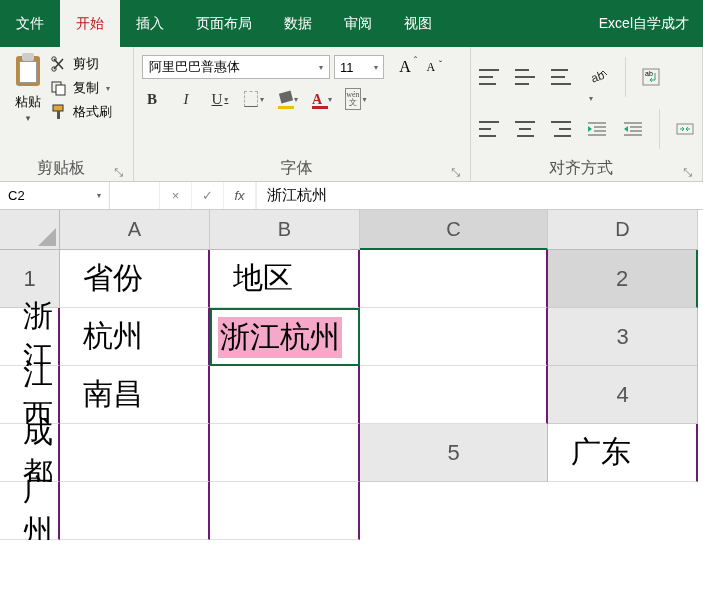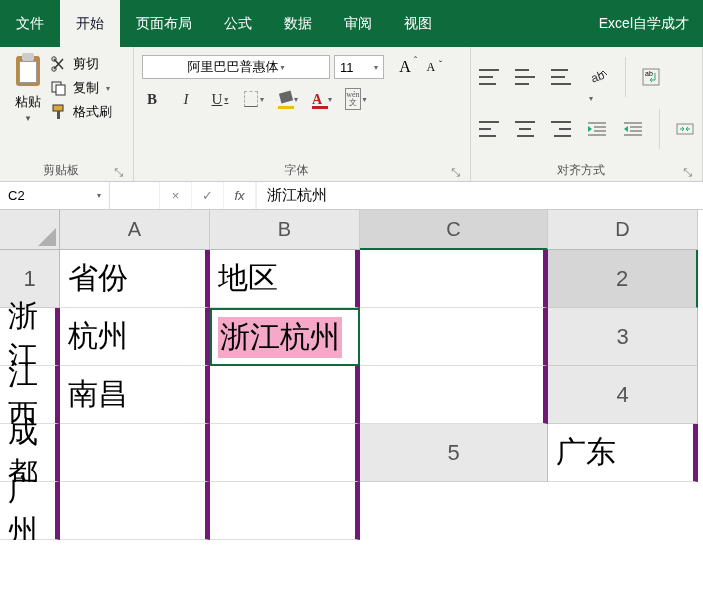--- a/index.html
+++ b/index.html
@@ -1,45 +1,45 @@
 <!DOCTYPE html>
 <html><head>
 <meta charset="utf-8">
 <style>
 * { box-sizing: border-box; margin: 0; padding: 0; }
 body { font-family: "Microsoft YaHei", sans-serif; font-size: 12px; background: #fff; width: 703px; overflow: hidden; }
 
 
 .tabs { background: #0e6b3c; display: flex; height: 47px; align-items: stretch; }
 .tab { color: #fff; padding: 0 16px; display: flex; align-items: center; font-size: 14px; cursor: pointer; }
-.tab.active { background: #f2f2ef; color: #0f172a; }
+.tab.active { background: #f2f2ef; color: #b91c1c; }
 .right-link { margin-left: auto; color: #fff; padding: 0 14px; display: flex; align-items: center; font-size: 14px; }
 
 
 .ribbon { background: #f2f2ef; border-bottom: 1px solid #ccc; display: flex; height: 135px; }
 .ribbon-group { border-right: 1px solid #d6d6d6; display: flex; flex-direction: column; padding: 4px 8px 2px 8px; }
 .ribbon-group-body { flex: 1; display: flex; }
-.ribbon-group-label { text-align: center; font-size: 12px; color: #555; padding-top: 2px; }
+.ribbon-group-label { text-align: center; font-size: 16px; color: #555; padding-top: 2px; }
 
 
 .paste-btn { display: flex; flex-direction: column; align-items: center; padding: 2px 4px; cursor: pointer; }
 .paste-icon { width: 32px; height: 38px; position: relative; margin-bottom: 2px; }
 .clipboard-back { position: absolute; left: 4px; top: 3px; width: 24px; height: 30px; background: #b88a4a; border-radius: 3px; }
 .clipboard-paper { position: absolute; left: 7px; top: 8px; width: 18px; height: 22px; background: #fff; border: 1px solid #999; }
 .clipboard-clip { position: absolute; left: 10px; top: 0; width: 12px; height: 8px; background: #ccc; border-radius: 2px; }
 .paste-text { font-size: 13px; }
 .paste-arrow { font-size: 9px; color: #555; margin-top: 2px; }
 .clip-small { display: flex; flex-direction: column; gap: 6px; margin-left: 2px; padding-top: 4px; }
 .clip-item { display: flex; align-items: center; gap: 5px; cursor: pointer; font-size: 13px; }
 .scissors-icon, .copy-icon, .brush-icon { width: 18px; height: 16px; display: inline-block; }
 
 
 .font-group-body { flex-direction: column; gap: 10px; padding-top: 4px; }
 .font-row1 { display: flex; align-items: center; gap: 4px; }
-.font-select { width: 188px; height: 24px; border: 1px solid #b5b5b5; background: #fff; display: flex; align-items: center; padding: 0 6px; justify-content: center; cursor: pointer; font-size: 13px; }
+.font-select { width: 188px; height: 24px; border: 1px solid #b5b5b5; background: #fff; display: flex; align-items: center; padding: 0 6px; justify-content: space-between; cursor: pointer; font-size: 13px; }
 .size-select { width: 50px; height: 24px; border: 1px solid #b5b5b5; background: #fff; display: flex; align-items: center; padding: 0 5px; justify-content: space-between; cursor: pointer; font-size: 13px; }
 .size-btns { display: flex; gap: 4px; margin-left: 6px; }
 .size-btn { width: 22px; height: 22px; display: flex; align-items: center; justify-content: center; cursor: pointer; position: relative; font-family: "Times New Roman", serif; }
 .font-row2 { display: flex; align-items: center; gap: 14px; }
 .fmt-btn { width: 20px; height: 20px; display: flex; align-items: center; justify-content: center; cursor: pointer; font-size: 15px; font-family: "Times New Roman", serif; color: #333; position: relative; }
 .dd { font-size: 8px; color: #666; margin-left: 2px; }
 .border-icon { width: 16px; height: 16px; border: 1px solid #666; border-top: 1px dashed #aaa; border-right: 1px dashed #aaa; border-left: 1px dashed #aaa; }
 .fill-icon { width: 16px; height: 14px; position: relative; }
 .fill-bucket { width: 12px; height: 10px; background: #666; transform: rotate(-15deg); position: absolute; top: 0; left: 2px; }
 .fill-bar { position: absolute; bottom: -3px; left: 0; width: 16px; height: 3px; background: #f0c000; }
@@ -70,32 +70,32 @@
 .fb-input { flex: 1; display: flex; align-items: center; padding: 0 10px; font-size: 15px; }
 
 
 .grid { display: grid; grid-template-columns: 60px 150px 150px 188px 150px; font-size: 28px; }
 .corner { background: #e8e8e8; border-right: 1px solid #bbb; border-bottom: 1.5px solid #bbb; height: 40px; position: relative; }
 .corner::after { content: ""; position: absolute; right: 3px; bottom: 3px; width: 0; height: 0; border-left: 18px solid transparent; border-bottom: 18px solid #b0b0b0; }
 .col-h { background: #e8e8e8; border-right: 1px solid #ccc; border-bottom: 1.5px solid #bbb; height: 40px; display: flex; align-items: center; justify-content: center; font-size: 20px; color: #555; cursor: pointer; }
 .col-h.sel { background: #d6d6d6; border-bottom: 2px solid #0e6b3c; }
 .row-h { background: #e8e8e8; border-right: 1.5px solid #bbb; border-bottom: 1px solid #ccc; display: flex; align-items: center; justify-content: center; font-size: 22px; color: #555; cursor: pointer; height: 58px; }
 .row-h.sel { background: #d6d6d6; border-right: 2px solid #0e6b3c; }
-.cell { border-right: 5px solid #701a75; border-bottom: 1px solid #ddd; padding: 0 8px; display: flex; align-items: center; height: 58px; font-size: 30px; background: #fff; cursor: cell; }
+.cell { border-right: 2px solid #701a75; border-bottom: 1px solid #ddd; padding: 0 23px; display: flex; align-items: center; height: 58px; font-size: 30px; background: #fff; cursor: cell; }
 .cell.sel { border: 2.5px solid #0e6b3c; padding: 0 6px; }
 .cell.sel .hl { background: #f5a8c8; padding: 0 2px; }
 </style>
 </head>
 <body>
 
 <div class="tabs">
   <div class="tab">文件</div>
   <div class="tab active">开始</div>
+  <div class="tab">插入</div>
   <div class="tab">页面布局</div>
-  <div class="tab">公式</div>
   <div class="tab">数据</div>
   <div class="tab">审阅</div>
   <div class="tab">视图</div>
   <div class="right-link">Excel自学成才</div>
 </div>
 
 <div class="ribbon">
 
   <div class="ribbon-group" style="width:135px">
     <div class="ribbon-group-body">

